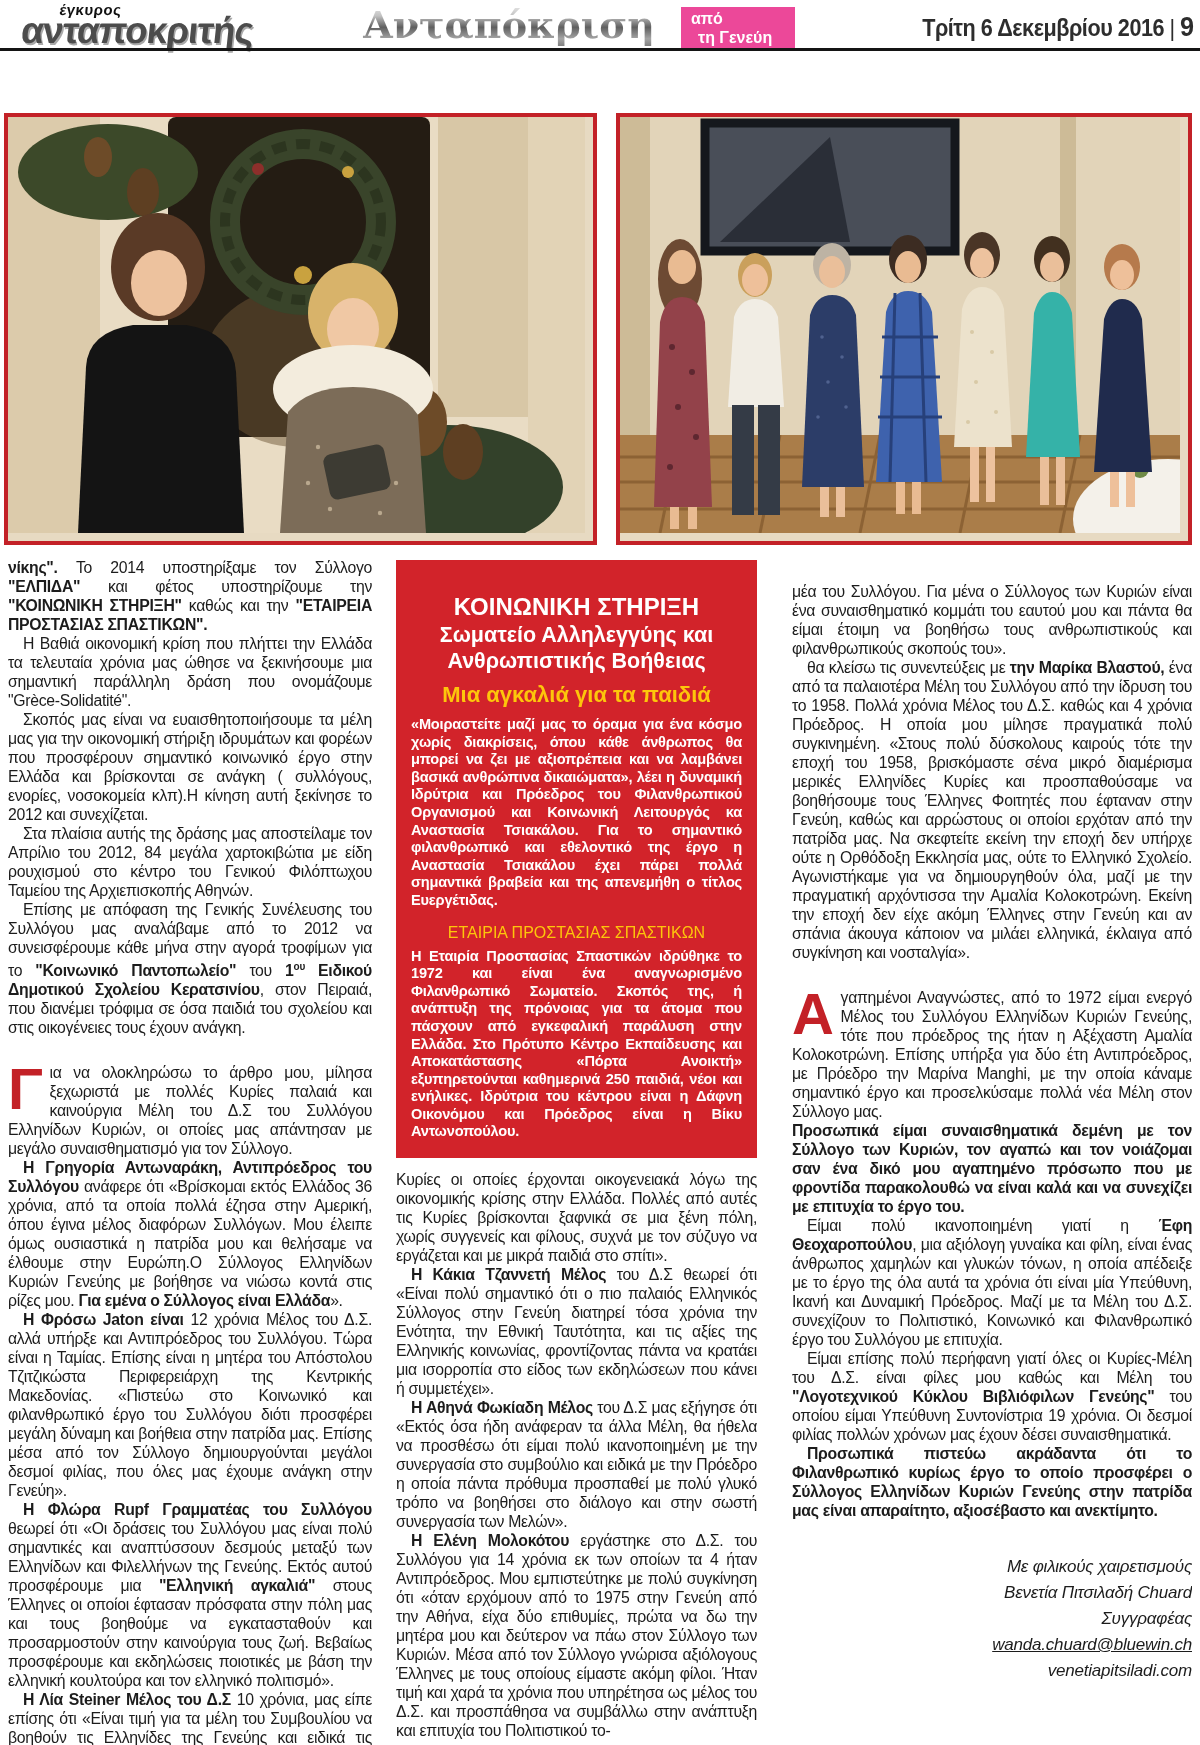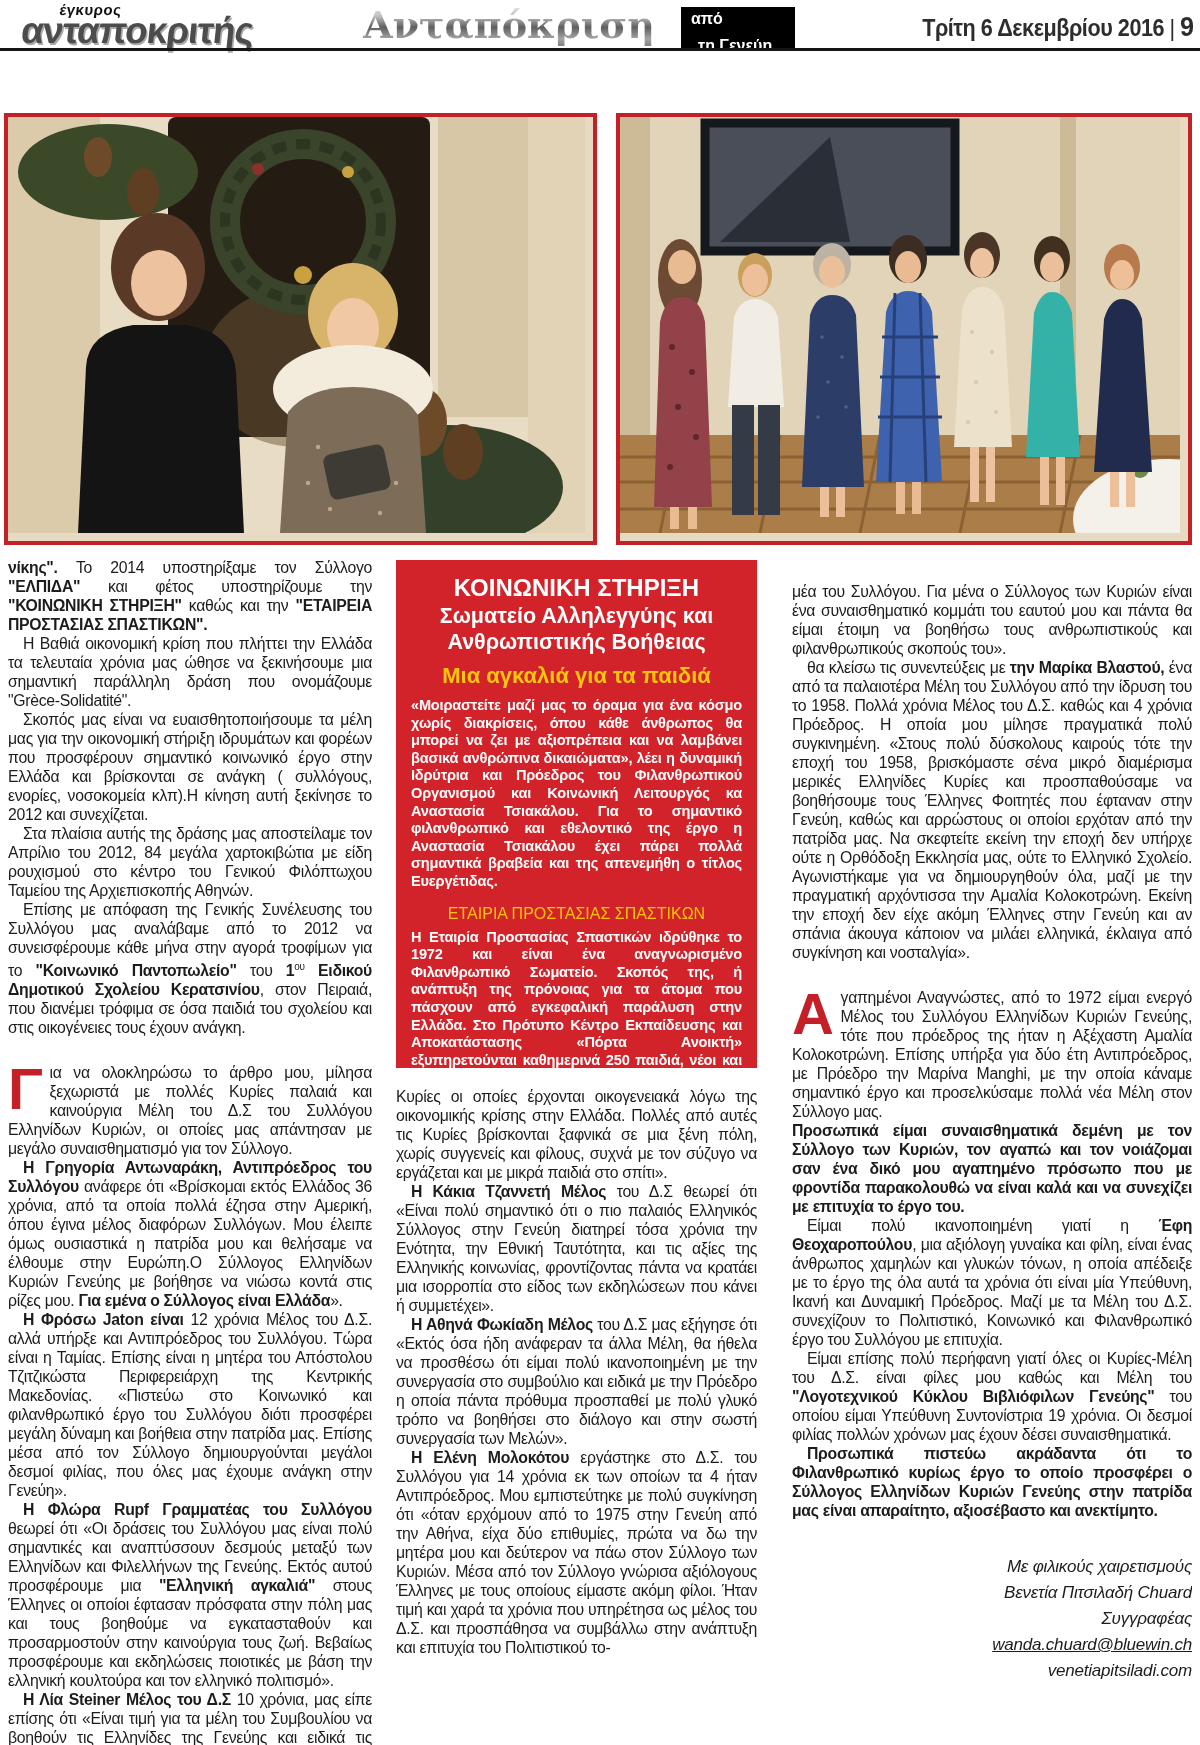--- a/index.html
+++ b/index.html
@@ -7,48 +7,48 @@
         font-family:"Liberation Sans",sans-serif;color:#1c1c1c;}
   
   .masthead{position:absolute;left:22px;top:2px;transform:skewX(-6deg);}
   .masthead .small{font-size:15px;font-weight:bold;color:#111;letter-spacing:.5px;margin-left:36px;line-height:15px;}
   .masthead .big{font-size:37px;font-weight:bold;color:#4c4c4c;line-height:33px;margin-top:-3px;
                  text-shadow:1.5px 1.5px 0 #a9a9a9;letter-spacing:-1px;}
   .paper-logo{position:absolute;left:344px;top:2px;width:330px;text-align:center;
               font-family:"DejaVu Serif",serif;font-weight:bold;font-size:38px;line-height:46px;
               background:linear-gradient(180deg,#f4f4f4 0%,#c2c2c2 30%,#5f5f5f 55%,#a5a5a5 80%,#777 100%);
               -webkit-background-clip:text;background-clip:text;color:transparent;letter-spacing:0;}
-  .badge{position:absolute;left:681px;top:7px;width:114px;height:42px;background:#000000;color:#fff;
+  .badge{position:absolute;left:681px;top:7px;width:114px;height:42px;background:#ec4899;color:#fff;
          font-weight:bold;font-size:16px;line-height:19px;padding-top:2px;box-sizing:border-box;}
   .badge .l1{margin-left:10px;}
-  .badge .l2{margin-left:17px;margin-top:8px;}
+  .badge .l2{margin-left:17px;}
   .dateline{position:absolute;right:6px;top:11px;font-weight:bold;font-size:24px;color:#2d2d2d;
             transform:scaleX(.9);transform-origin:100% 50%;letter-spacing:-.5px;white-space:nowrap;}
   .dateline .sep{font-weight:normal;padding:0 6px;color:#2d2d2d;}
   .dateline .pg{font-size:28px;}
   .head-rule{position:absolute;left:0;top:48px;width:1200px;height:3px;background:#141414;}
   
   .photo{position:absolute;border:4px solid #c32127;overflow:hidden;background:#e7dac2;}
   #photoL{left:4px;top:113px;width:585px;height:424px;}
   #photoR{left:616px;top:113px;width:568px;height:424px;}
   
   .art-col{position:absolute;top:558px;height:1187px;overflow:hidden;}
   #col1{left:8px;width:364px;}
   #col2{left:396px;top:560px;width:361px;height:1185px;}
   #col3{left:792px;width:400px;margin-top:24px;}
   .art-col p{margin:0;text-align:justify;font-size:15.8px;line-height:19px;letter-spacing:-.3px;}
   .art-col p.indent{text-indent:15px;}
   .art-col .b{font-weight:bold;}
-  .art-col .bsup{font-weight:normal;font-size:10px;vertical-align:super;}
+  .art-col .bsup{font-weight:bold;font-size:10px;vertical-align:super;}
   .art-col .gap{height:26px;}
   .dropcap{float:left;color:#c32127;font-weight:bold;font-size:58px;line-height:48px;
            padding:2px 7px 0 0;font-family:"Liberation Sans",sans-serif;}
   
-  .redbox{background:#d2232a;color:#fff;height:508px;box-sizing:border-box;overflow:hidden;
-          padding:6px 15px 10px;margin-bottom:19px;}
+  .redbox{background:#d2232a;color:#fff;height:598px;box-sizing:border-box;overflow:hidden;
+          padding:25px 15px 10px;margin-bottom:12px;}
   .redbox .t1{font-size:24px;font-weight:bold;text-align:center;margin:8px 0 2px;line-height:27px;}
   .redbox .t2{font-size:21.5px;font-weight:bold;text-align:center;line-height:26px;margin:0 0 8px;}
   .redbox .tag{font-size:22px;font-weight:bold;text-align:center;color:#fdc60b;margin:2px 0 8px;}
   .redbox p{font-weight:bold;font-size:14.6px;line-height:17.6px;text-align:justify;margin:0;letter-spacing:-.2px;}
   .redbox .t3{font-size:16px;font-weight:normal;text-align:center;color:#fdc60b;margin:14px 0 6px;}
   
   .sig{margin-top:34px;text-align:right;font-style:italic;font-size:17px;line-height:26px;letter-spacing:-.2px;}
   .sig .link{text-decoration:underline;}
 </style>
 </head>

